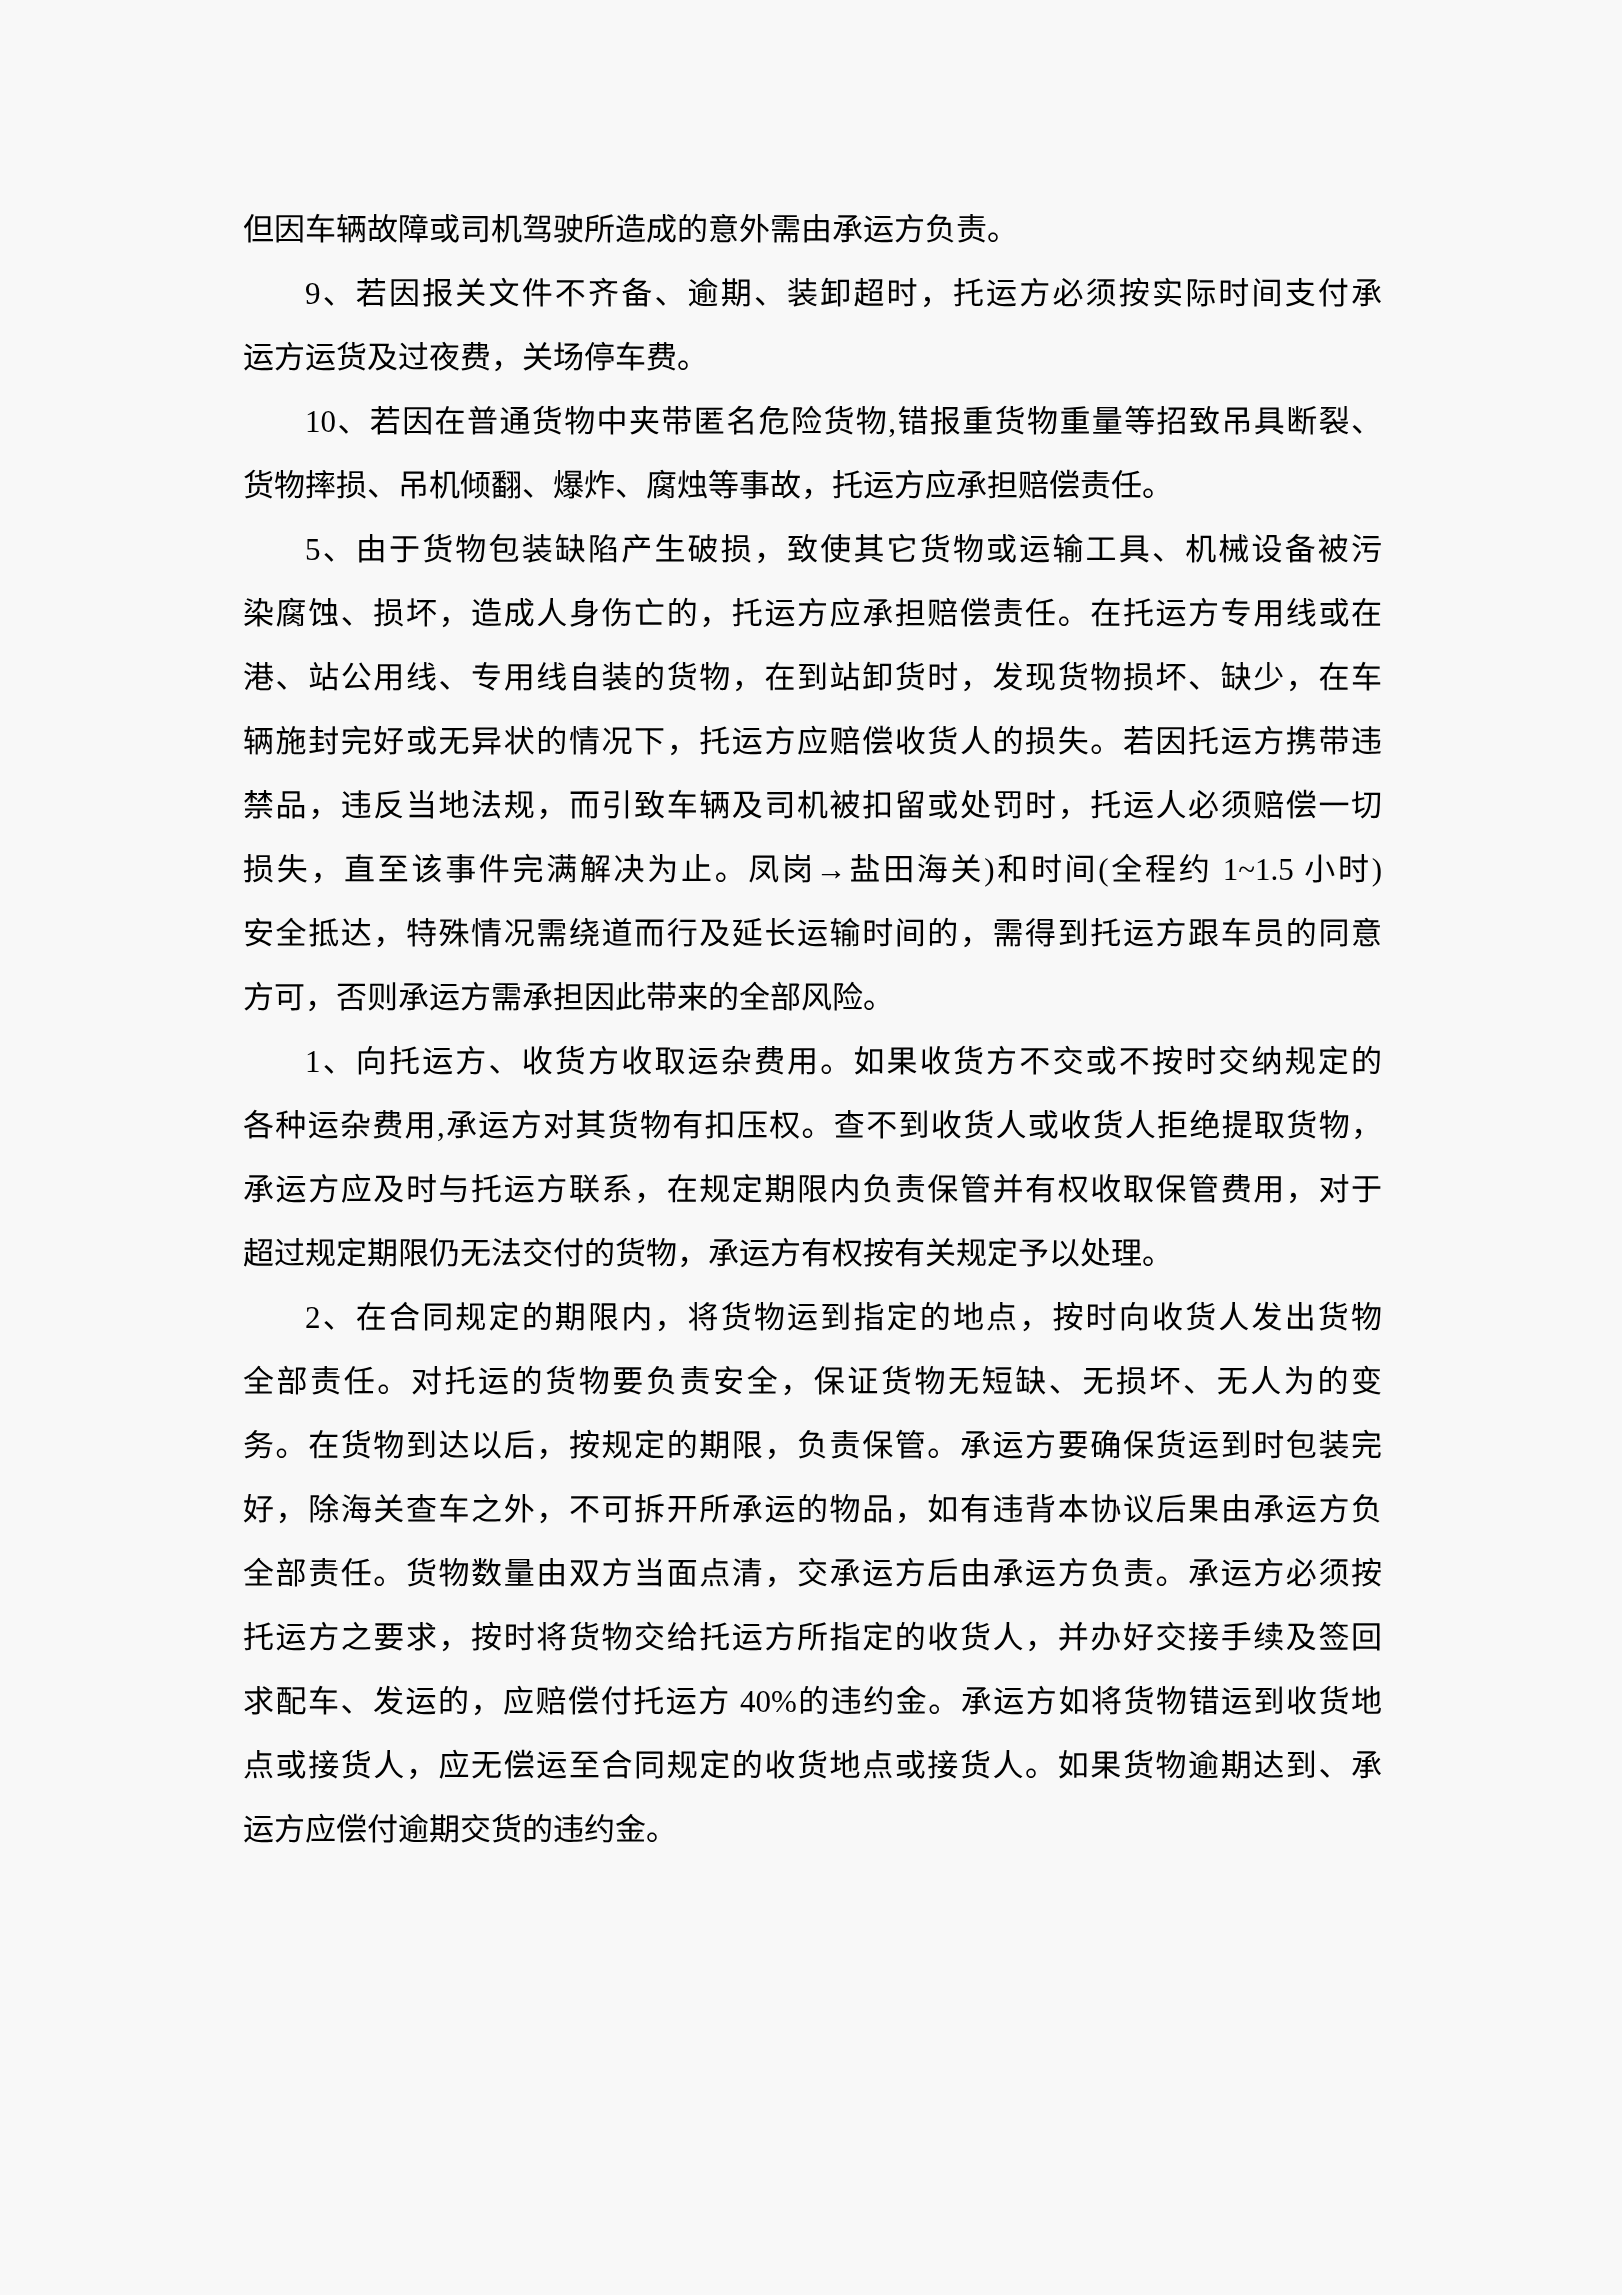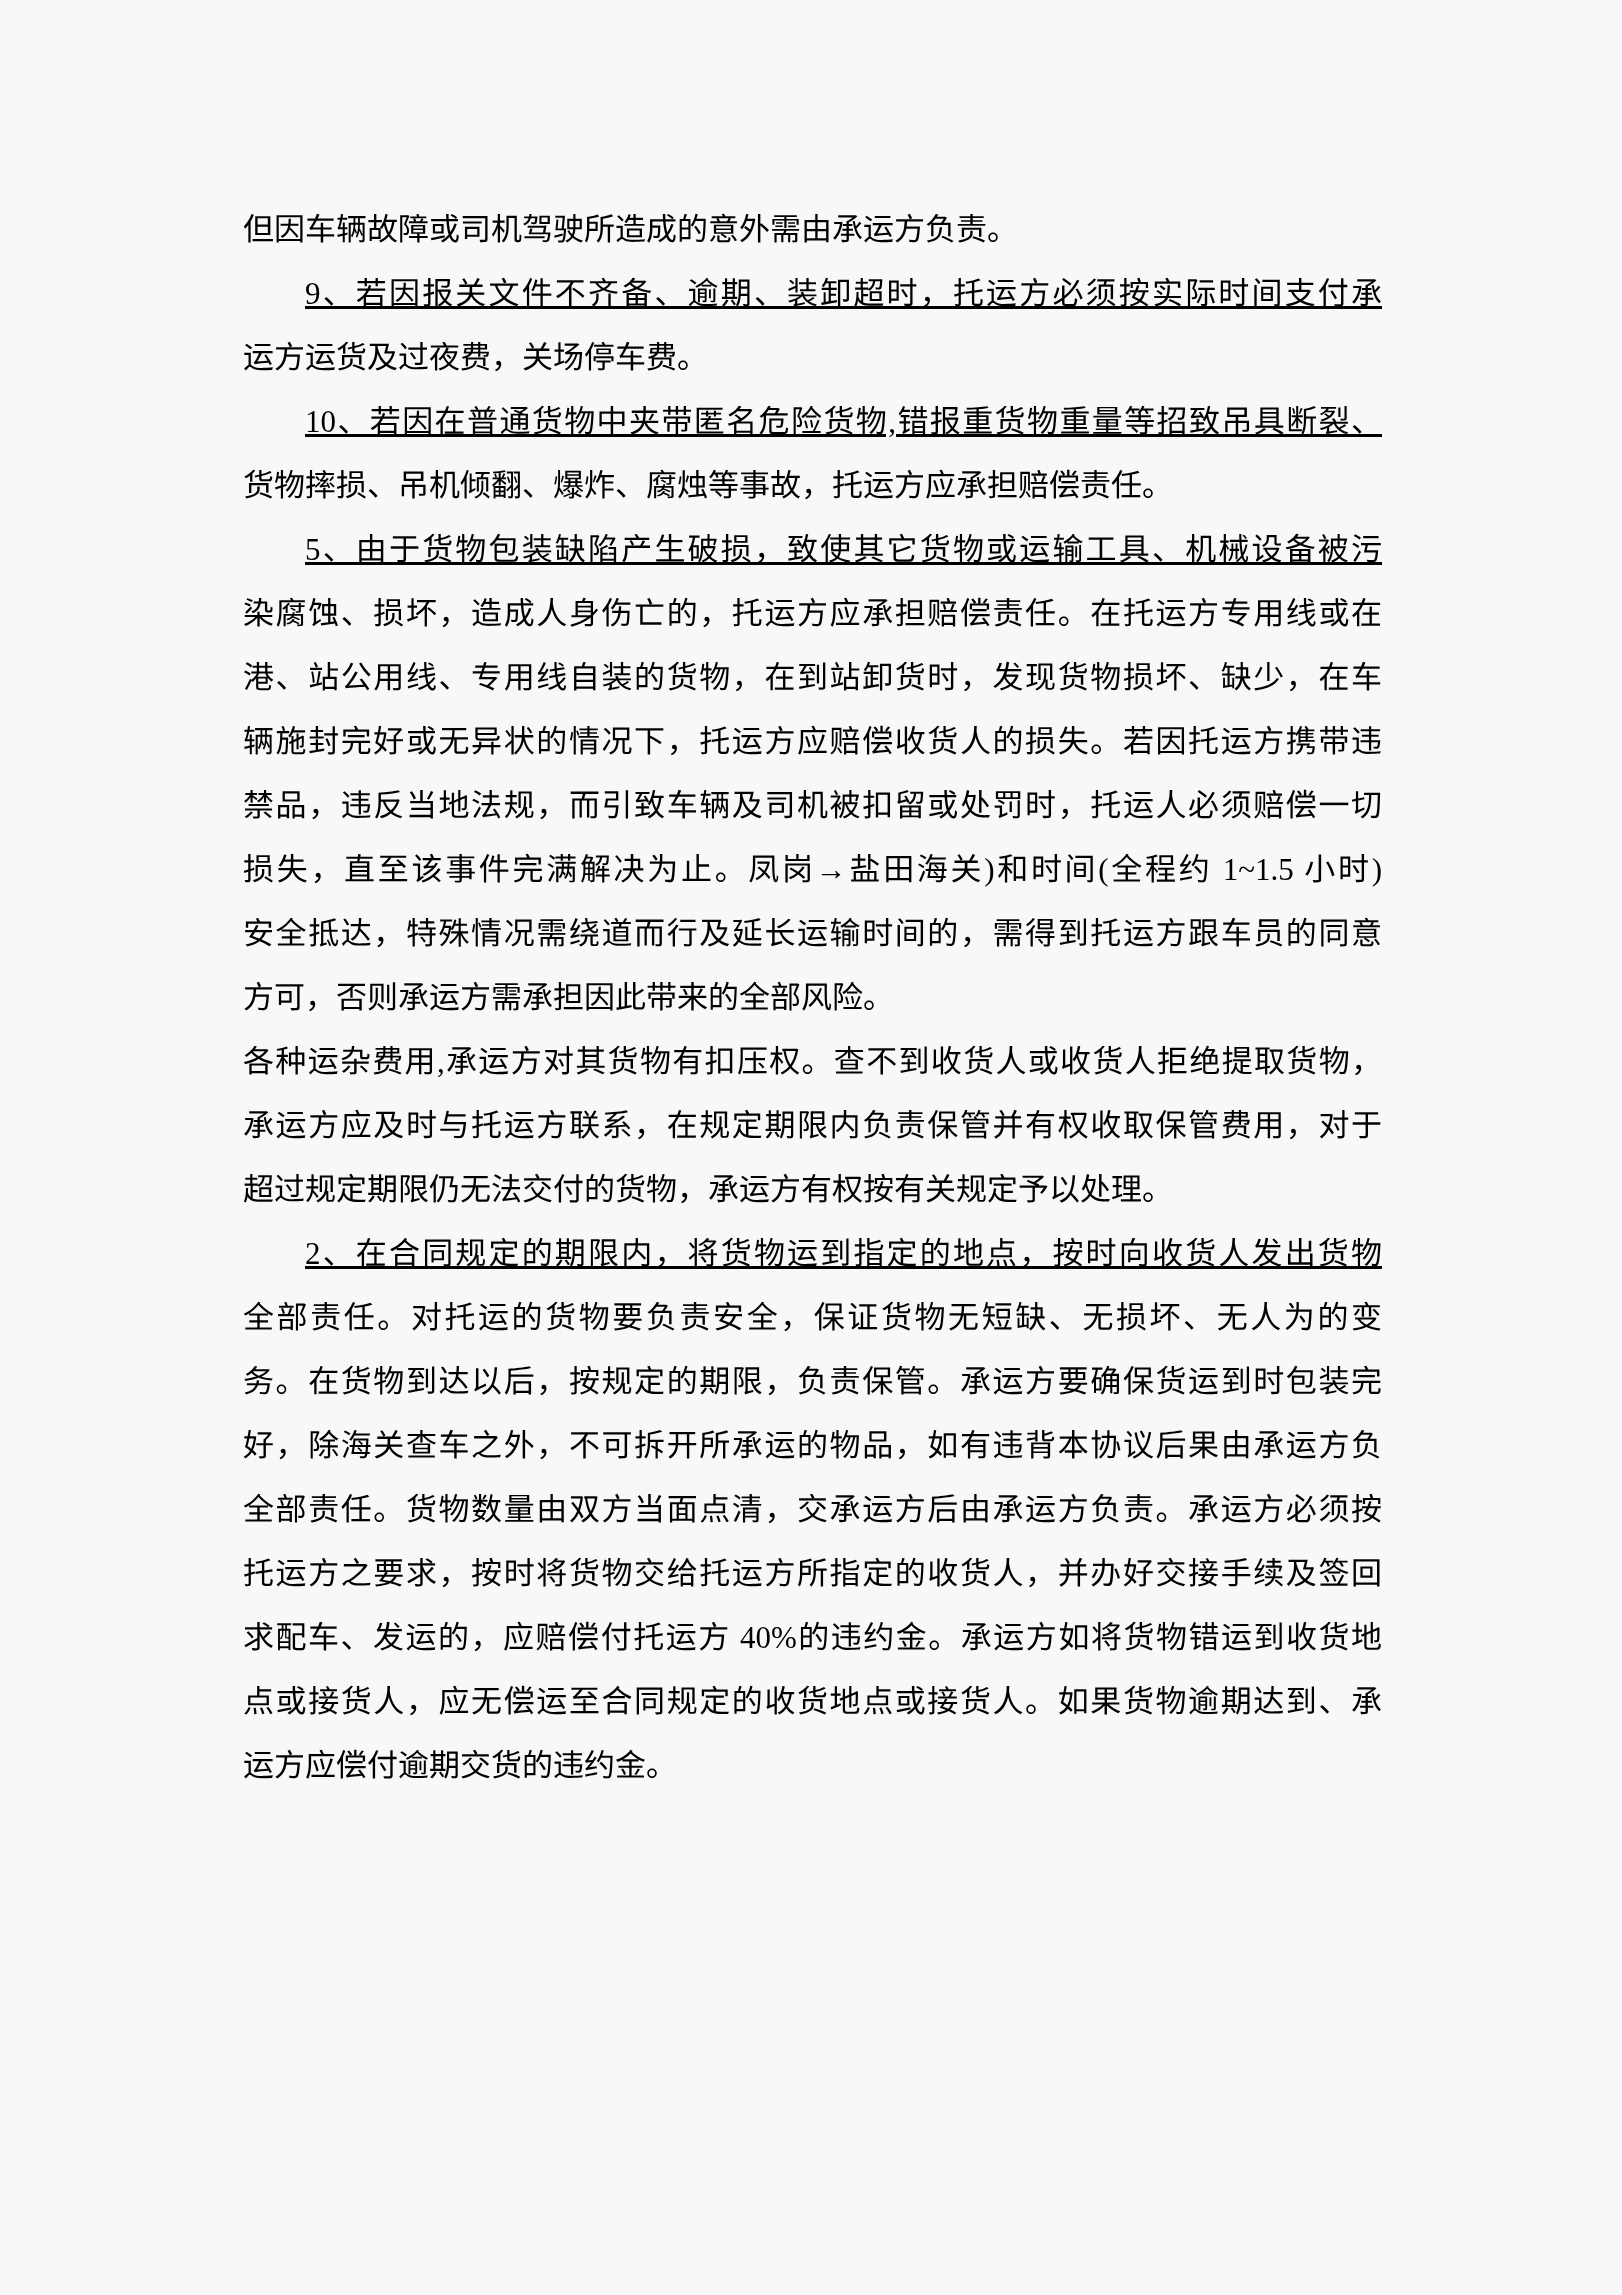--- a/index.html
+++ b/index.html
@@ -36,41 +36,41 @@
     text-align: justify;
     text-align-last: justify;
     white-space: normal;
     word-break: keep-all;
   }
   .line.para-end {
     text-align-last: left;
   }
   .line.indent {
     text-indent: 2em;
-    text-decoration: underline;
   }
 </style>
 </head>
 <body style="background: rgb(248, 248, 248);">
 
 <div class="page">
   <div class="doc-body" style="color: rgb(0, 0, 0);">
       <div class="line para-end">但因车辆故障或司机驾驶所造成的意外需由承运方负责。</div>
       <div class="line indent">9、若因报关文件不齐备、逾期、装卸超时，托运方必须按实际时间支付承</div>
       <div class="line para-end">运方运货及过夜费，关场停车费。</div>
       <div class="line indent">10、若因在普通货物中夹带匿名危险货物,错报重货物重量等招致吊具断裂、</div>
       <div class="line para-end">货物摔损、吊机倾翻、爆炸、腐烛等事故，托运方应承担赔偿责任。</div>
       <div class="line indent">5、由于货物包装缺陷产生破损，致使其它货物或运输工具、机械设备被污</div>
       <div class="line">染腐蚀、损坏，造成人身伤亡的，托运方应承担赔偿责任。在托运方专用线或在</div>
       <div class="line">港、站公用线、专用线自装的货物，在到站卸货时，发现货物损坏、缺少，在车</div>
       <div class="line">辆施封完好或无异状的情况下，托运方应赔偿收货人的损失。若因托运方携带违</div>
       <div class="line">禁品，违反当地法规，而引致车辆及司机被扣留或处罚时，托运人必须赔偿一切</div>
       <div class="line">损失，直至该事件完满解决为止。凤岗→盐田海关)和时间(全程约 1~1.5 小时)</div>
       <div class="line">安全抵达，特殊情况需绕道而行及延长运输时间的，需得到托运方跟车员的同意</div>
       <div class="line para-end">方可，否则承运方需承担因此带来的全部风险。</div>
+      <div class="line indent">1、向托运方、收货方收取运杂费用。如果收货方不交或不按时交纳规定的</div>
       <div class="line">各种运杂费用,承运方对其货物有扣压权。查不到收货人或收货人拒绝提取货物，</div>
       <div class="line">承运方应及时与托运方联系，在规定期限内负责保管并有权收取保管费用，对于</div>
       <div class="line para-end">超过规定期限仍无法交付的货物，承运方有权按有关规定予以处理。</div>
       <div class="line indent">2、在合同规定的期限内，将货物运到指定的地点，按时向收货人发出货物</div>
       <div class="line">全部责任。对托运的货物要负责安全，保证货物无短缺、无损坏、无人为的变</div>
       <div class="line">务。在货物到达以后，按规定的期限，负责保管。承运方要确保货运到时包装完</div>
       <div class="line">好，除海关查车之外，不可拆开所承运的物品，如有违背本协议后果由承运方负</div>
       <div class="line">全部责任。货物数量由双方当面点清，交承运方后由承运方负责。承运方必须按</div>
       <div class="line">托运方之要求，按时将货物交给托运方所指定的收货人，并办好交接手续及签回</div>
       <div class="line">求配车、发运的，应赔偿付托运方 40%的违约金。承运方如将货物错运到收货地</div>

